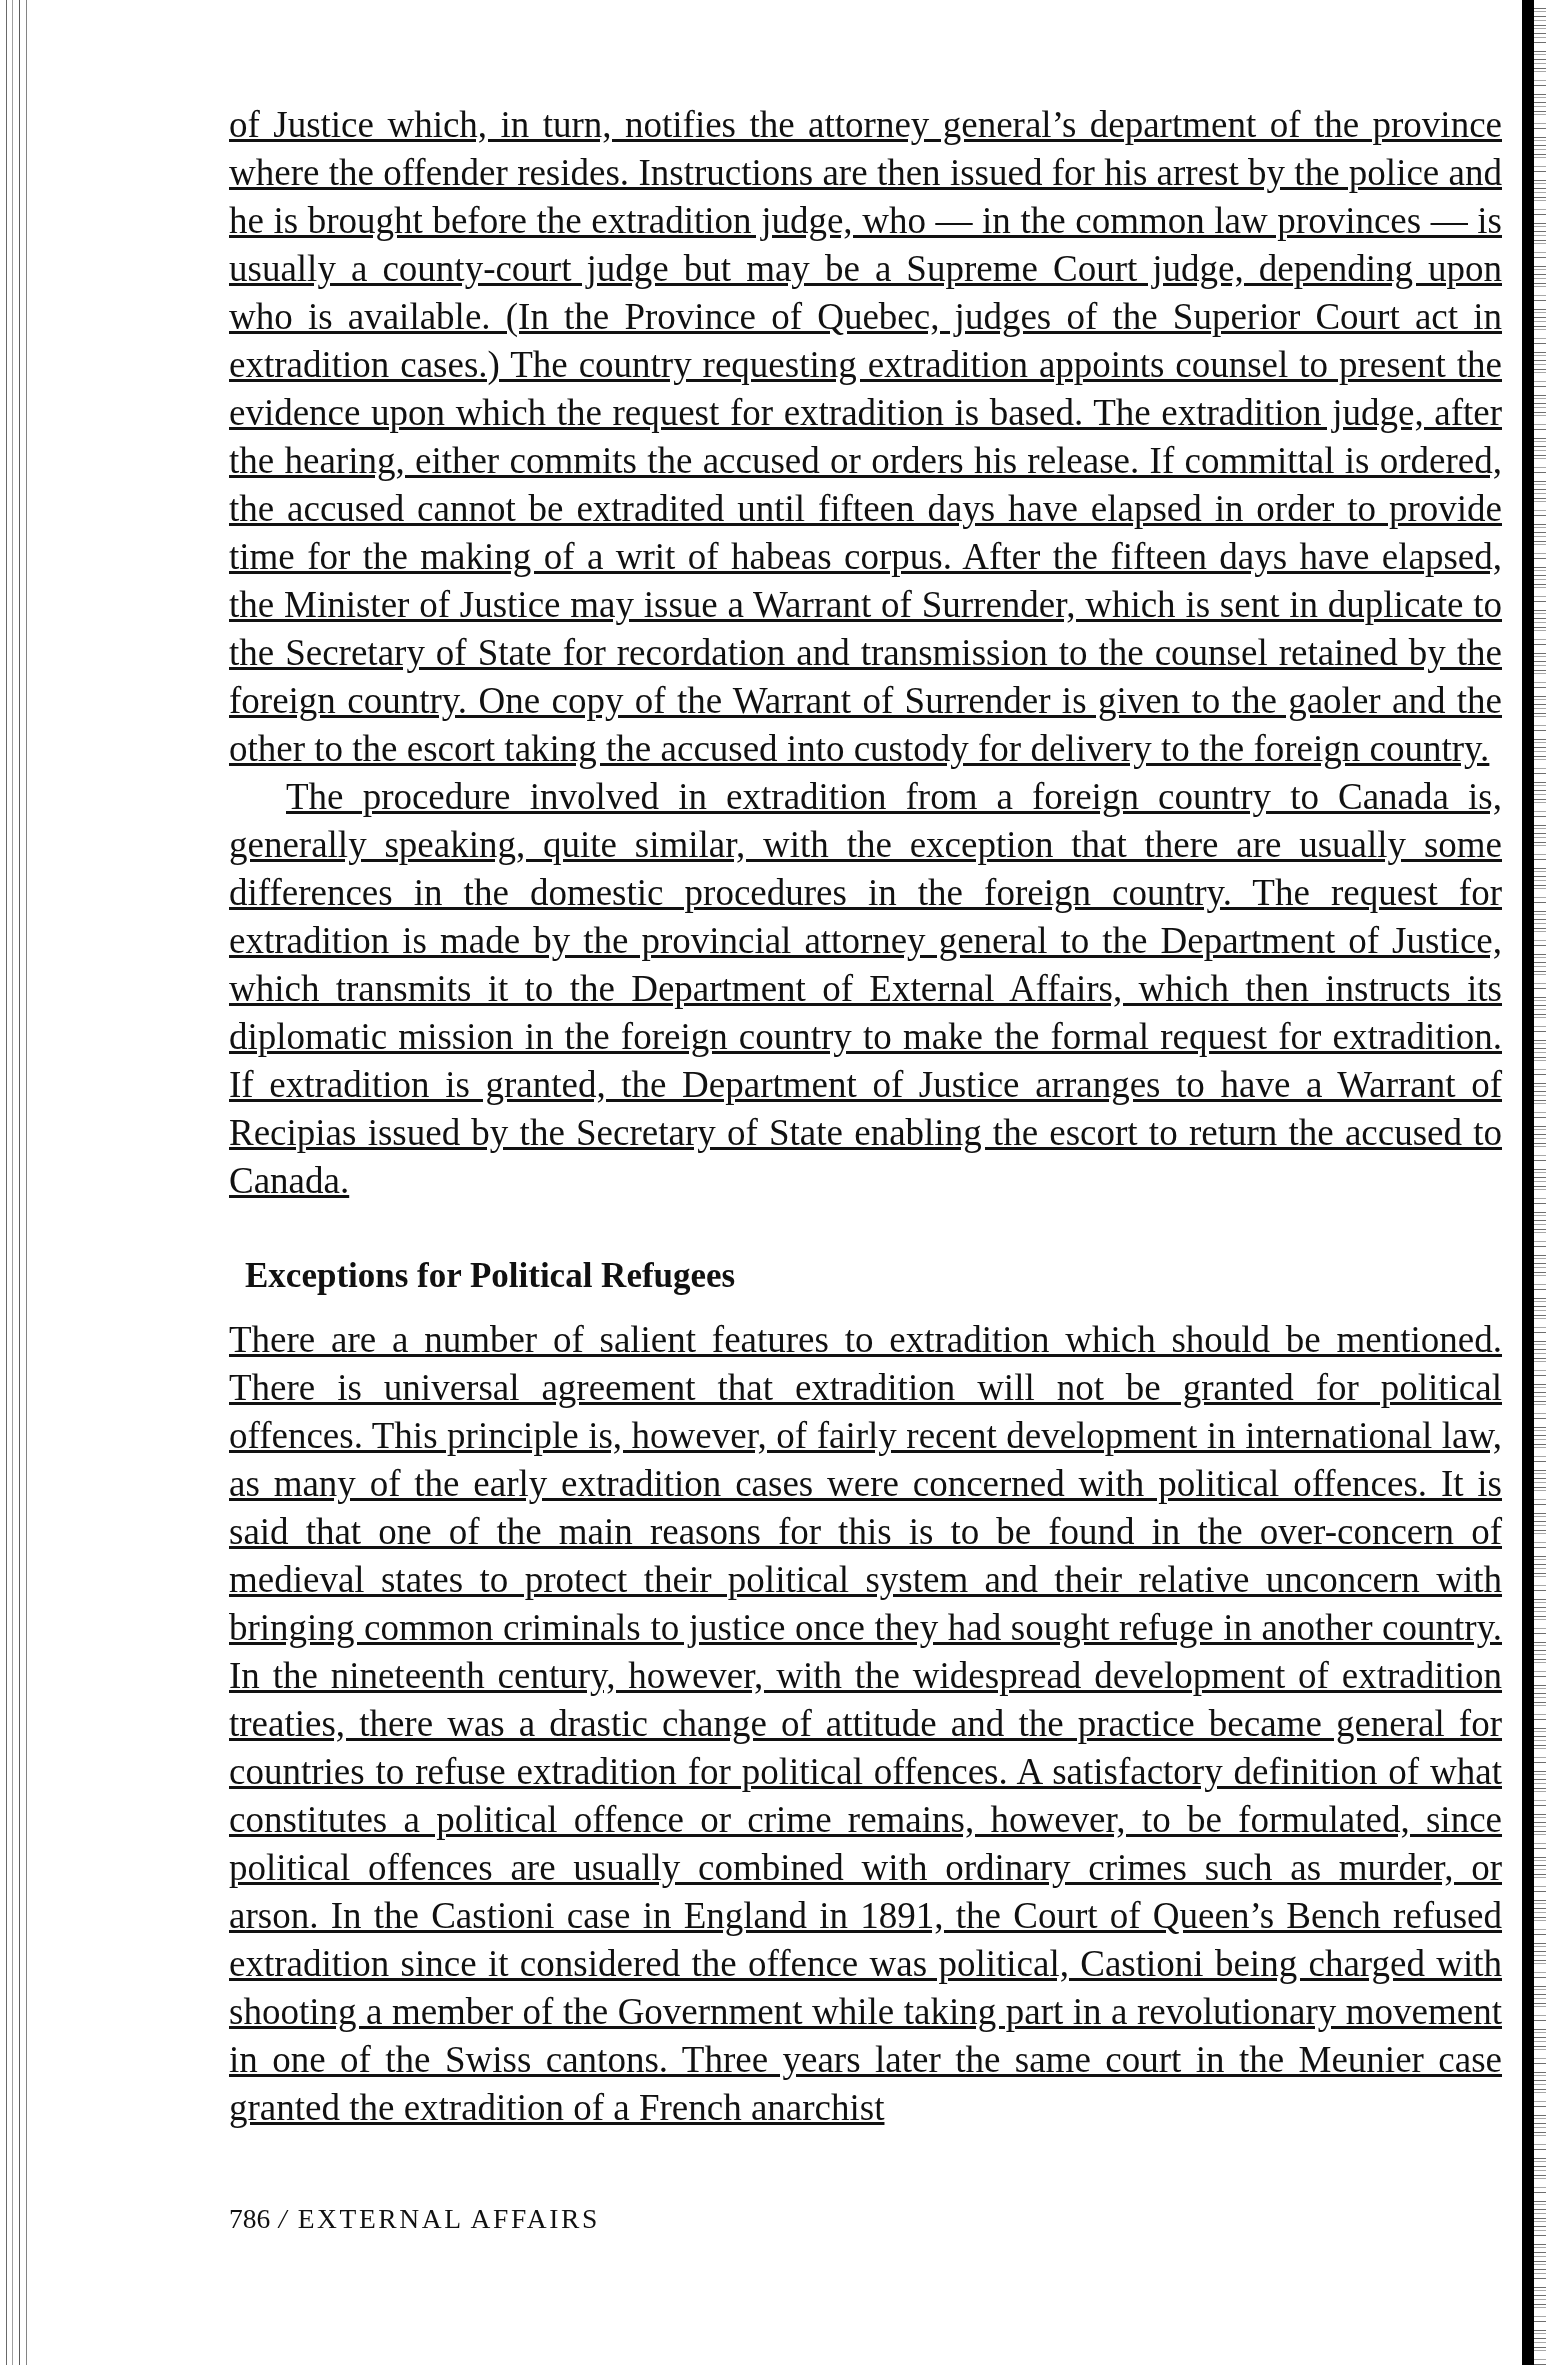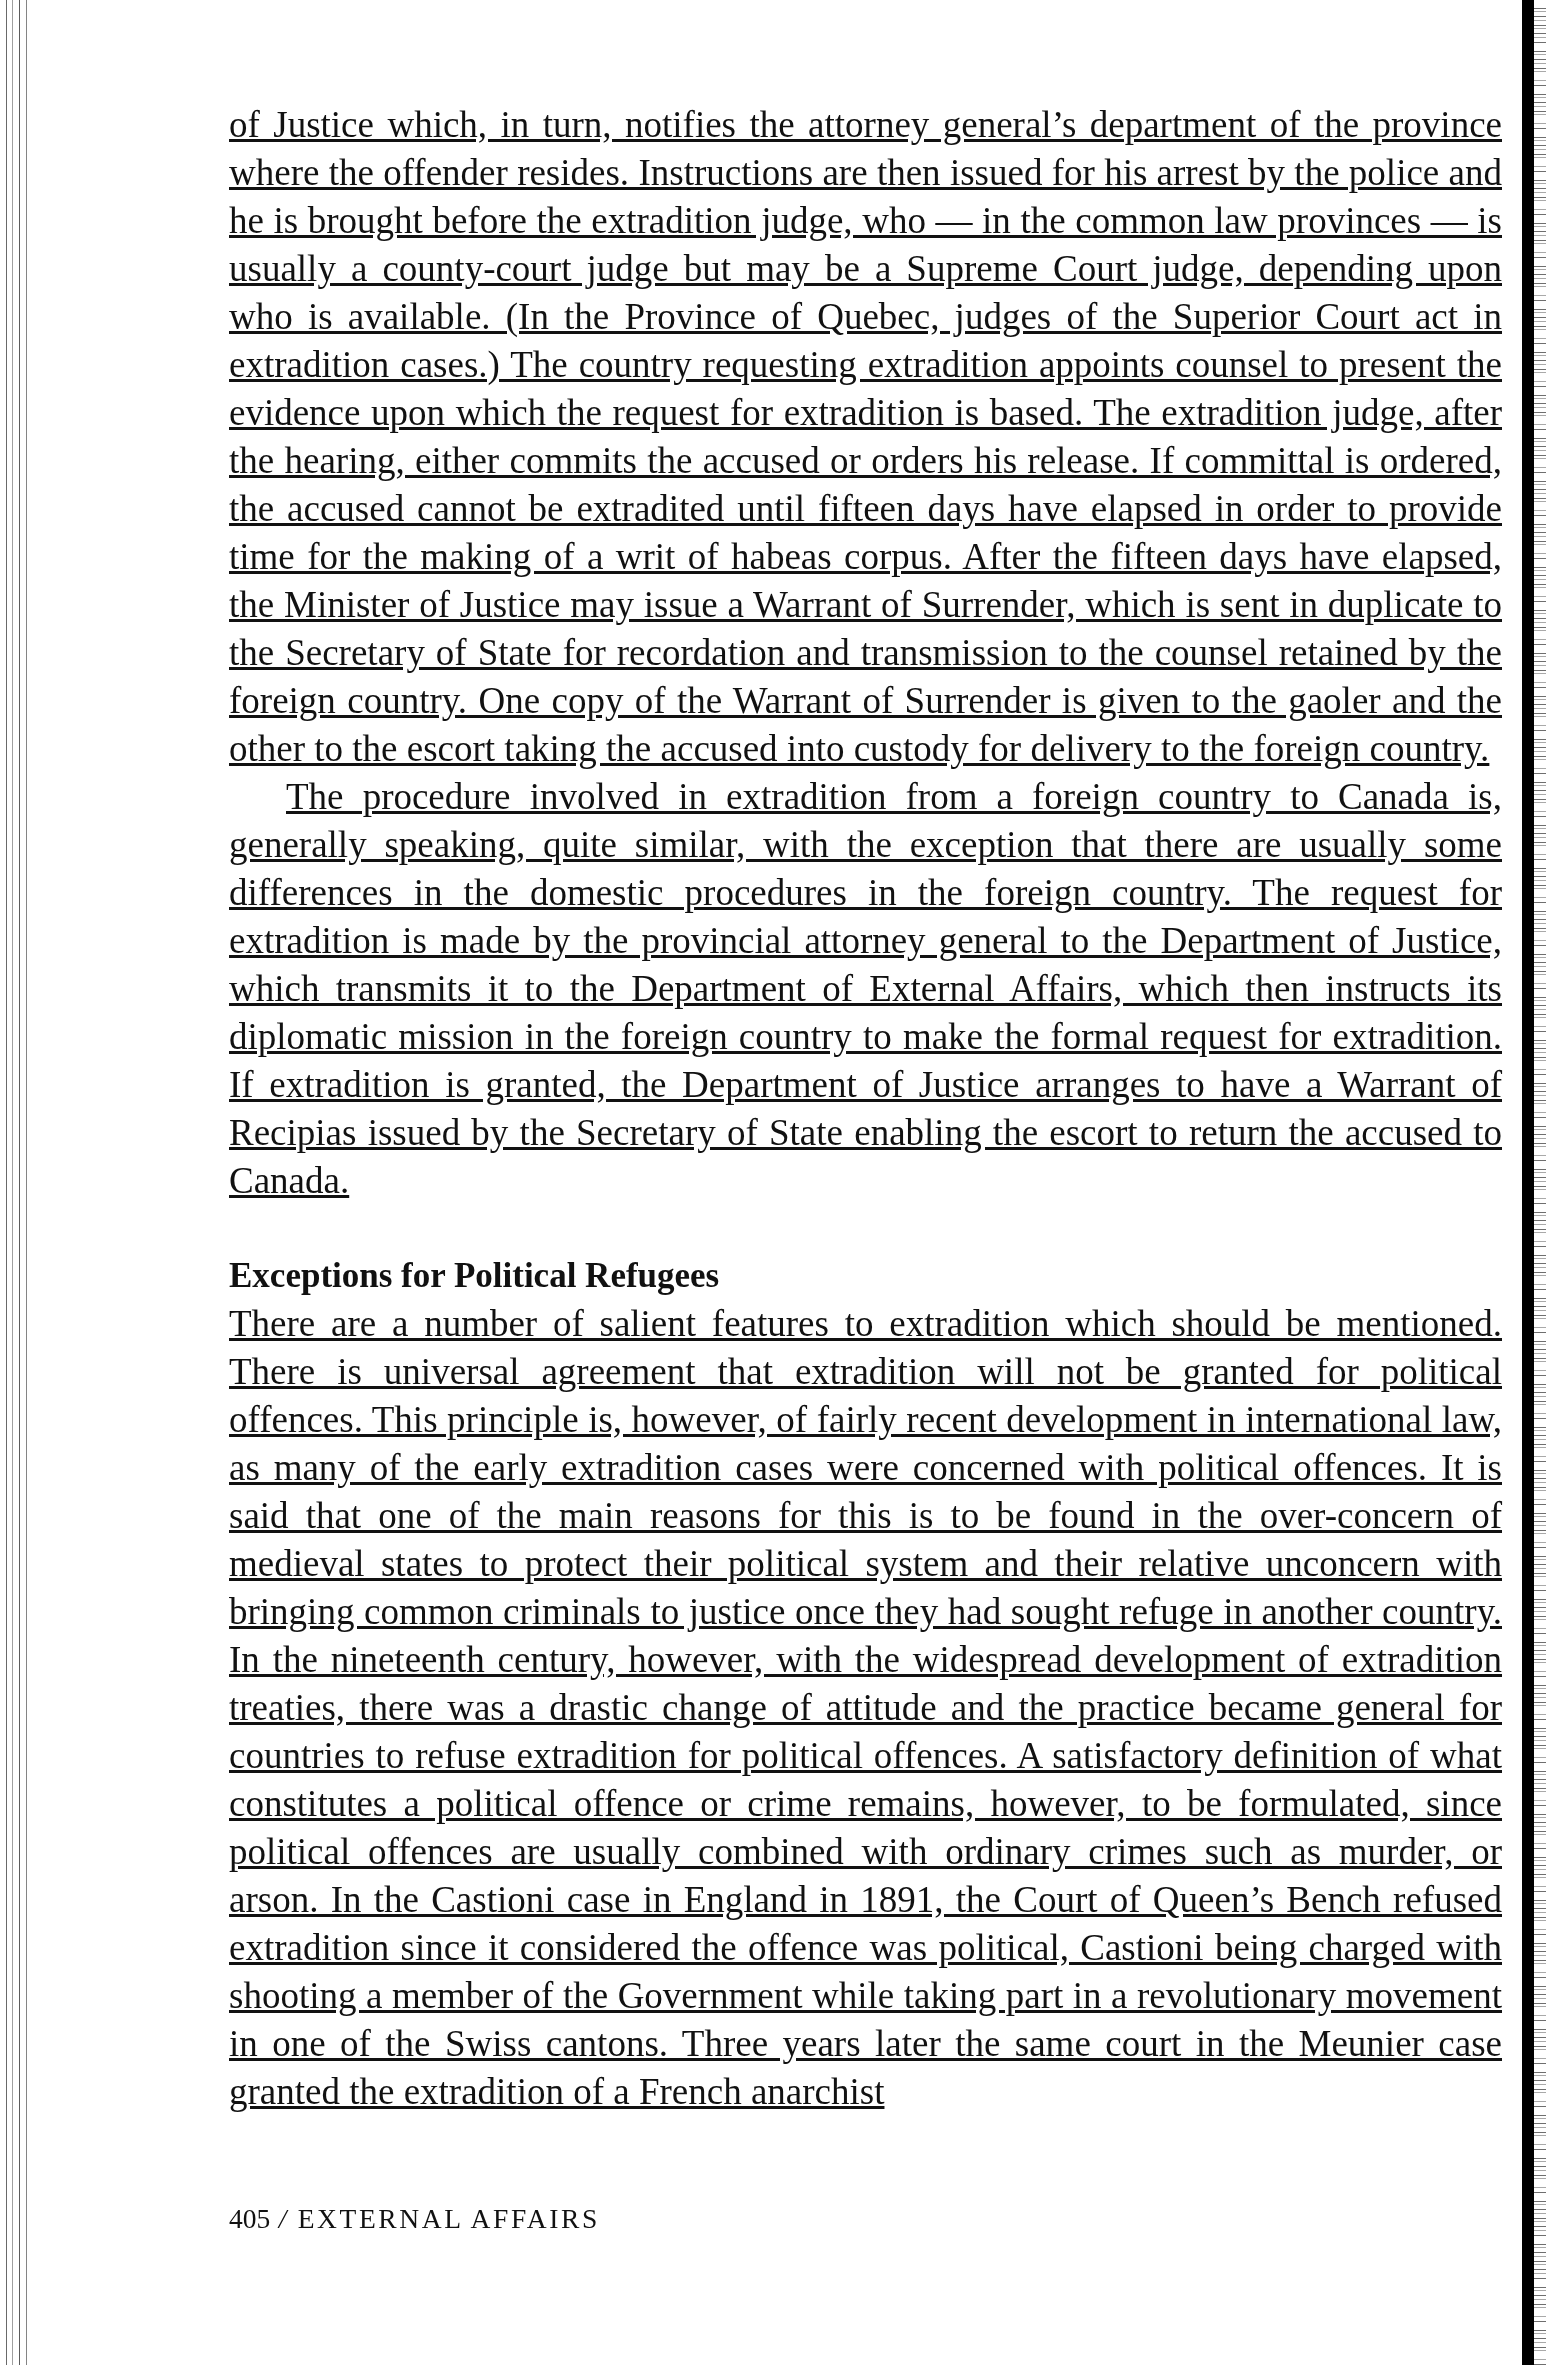--- a/index.html
+++ b/index.html
@@ -53,21 +53,21 @@
     font-size: 37px;
     line-height: 48px;
     text-align: justify;
     text-align-last: left;
     text-decoration: underline;
   }
   .para.indent {
     text-indent: 57px;
   }
   .heading {
-    margin: 0;
+    margin: 16px;
     margin-top: 47px;
     font-size: 35px;
     line-height: 48px;
     font-weight: bold;
   }
   .footer {
     position: absolute;
     left: 229px;
     top: 2203px;
     font-size: 27.5px;
@@ -92,15 +92,15 @@
 
 <div class="page">
   <p class="para">of Justice which, in turn, notifies the attorney general’s department of the province where the offender resides. Instructions are then issued for his arrest by the police and he is brought before the extradition judge, who — in the common law provinces — is usually a county-court judge but may be a Supreme Court judge, depending upon who is available. (In the Province of Quebec, judges of the Superior Court act in extradition cases.) The country requesting extradition appoints counsel to present the evidence upon which the request for extradition is based. The extradition judge, after the hearing, either commits the accused or orders his release. If committal is ordered, the accused cannot be extradited until fifteen days have elapsed in order to provide time for the making of a writ of habeas corpus. After the fifteen days have elapsed, the Minister of Justice may issue a Warrant of Surrender, which is sent in duplicate to the Secretary of State for recordation and transmission to the counsel retained by the foreign country. One copy of the Warrant of Surrender is given to the gaoler and the other to the escort taking the accused into custody for delivery to the foreign country.</p>
   <p class="para indent">The procedure involved in extradition from a foreign country to Canada is, generally speaking, quite similar, with the exception that there are usually some differences in the domestic procedures in the foreign country. The request for extradition is made by the provincial attorney general to the Department of Justice, which transmits it to the Department of External Affairs, which then instructs its diplomatic mission in the foreign country to make the formal request for extradition. If extradition is granted, the Department of Justice arranges to have a Warrant of Recipias issued by the Secretary of State enabling the escort to return the accused to Canada.</p>
 
   <h2 class="heading">Exceptions for Political Refugees</h2>
   <p class="para">There are a number of salient features to extradition which should be mentioned. There is universal agreement that extradition will not be granted for political offences. This principle is, however, of fairly recent development in international law, as many of the early extradition cases were concerned with political offences. It is said that one of the main reasons for this is to be found in the over-concern of medieval states to protect their political system and their relative unconcern with bringing common criminals to justice once they had sought refuge in another country. In the nineteenth century, however, with the widespread development of extradition treaties, there was a drastic change of attitude and the practice became general for countries to refuse extradition for political offences. A satisfactory definition of what constitutes a political offence or crime remains, however, to be formulated, since political offences are usually combined with ordinary crimes such as murder, or arson. In the Castioni case in England in 1891, the Court of Queen’s Bench refused extradition since it considered the offence was political, Castioni being charged with shooting a member of the Government while taking part in a revolutionary movement in one of the Swiss cantons. Three years later the same court in the Meunier case granted the extradition of a French anarchist</p>
 </div>
 
 <div class="footer">
-  <span class="folio">405</span><span class="slash">/</span><span>EXTERNAL AFFAIRS</span>
+  <span class="folio">786</span><span class="slash">/</span><span>EXTERNAL AFFAIRS</span>
 </div>
 
 
 </body></html>

